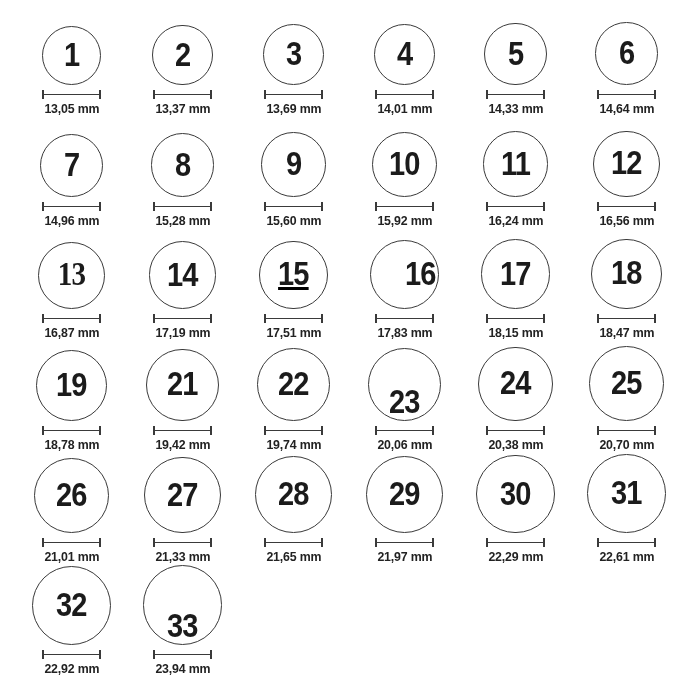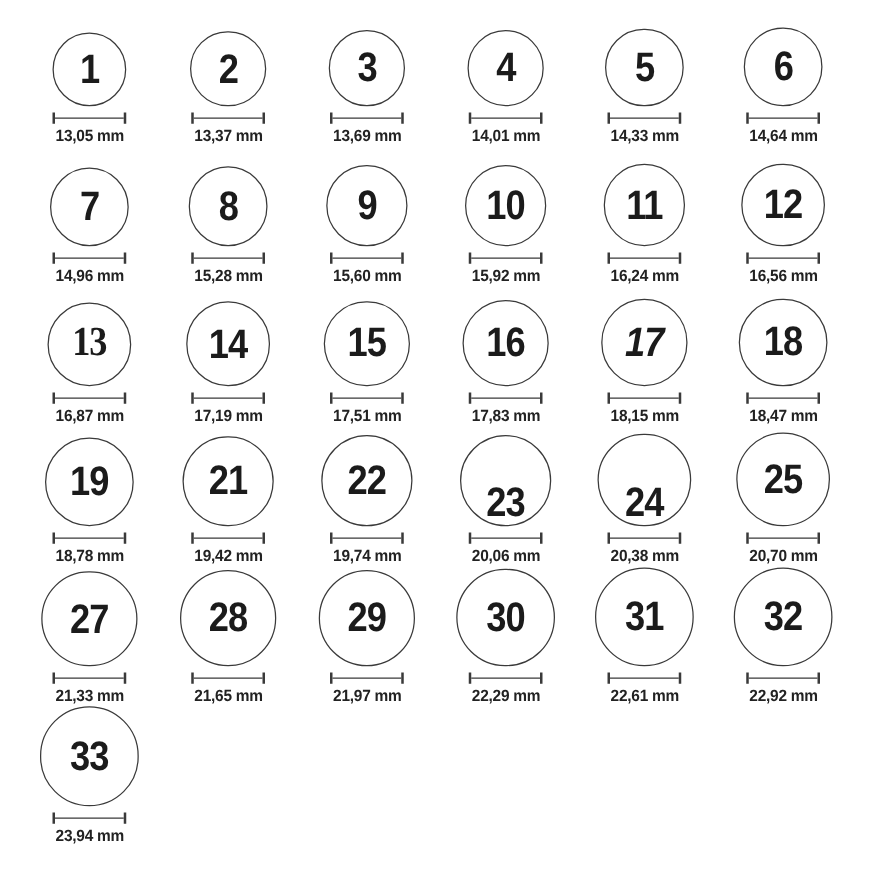--- a/index.html
+++ b/index.html
@@ -245,45 +245,45 @@
       </div>
     </div>
     <div class="measure">
       <div class="measure-bar"></div>
     </div>
     <div class="label">17,19 mm</div>
   </div>
 
   <div class="cell">
     <div class="circle-wrap">
-      <div class="circle" style="width: 68.46px; height: 68.46px;">
+      <div class="circle" style="width: 68.46px; height: 68.46px; text-decoration: underline;">
         <span class="num">15</span>
       </div>
     </div>
     <div class="measure">
       <div class="measure-bar"></div>
     </div>
     <div class="label">17,51 mm</div>
   </div>
 
   <div class="cell">
     <div class="circle-wrap">
-      <div class="circle" style="width: 69.1px; height: 69.1px;">
+      <div class="circle" style="width: 69.1px; height: 69.1px; justify-content: flex-end;">
         <span class="num">16</span>
       </div>
     </div>
     <div class="measure">
       <div class="measure-bar"></div>
     </div>
     <div class="label">17,83 mm</div>
   </div>
 
   <div class="cell">
     <div class="circle-wrap">
-      <div class="circle" style="width: 69.74px; height: 69.74px; font-style: italic;">
+      <div class="circle" style="width: 69.74px; height: 69.74px;">
         <span class="num">17</span>
       </div>
     </div>
     <div class="measure">
       <div class="measure-bar"></div>
     </div>
     <div class="label">18,15 mm</div>
   </div>
 
   <div class="cell">
@@ -342,21 +342,21 @@
       </div>
     </div>
     <div class="measure">
       <div class="measure-bar"></div>
     </div>
     <div class="label">20,06 mm</div>
   </div>
 
   <div class="cell">
     <div class="circle-wrap">
-      <div class="circle" style="width: 74.22px; height: 74.22px; align-items: flex-end;">
+      <div class="circle" style="width: 74.22px; height: 74.22px;">
         <span class="num">24</span>
       </div>
     </div>
     <div class="measure">
       <div class="measure-bar"></div>
     </div>
     <div class="label">20,38 mm</div>
   </div>
 
   <div class="cell">
@@ -364,20 +364,31 @@
       <div class="circle" style="width: 74.86px; height: 74.86px;">
         <span class="num">25</span>
       </div>
     </div>
     <div class="measure">
       <div class="measure-bar"></div>
     </div>
     <div class="label">20,70 mm</div>
   </div>
 
+  <div class="cell">
+    <div class="circle-wrap">
+      <div class="circle" style="width: 75.5px; height: 75.5px;">
+        <span class="num">26</span>
+      </div>
+    </div>
+    <div class="measure">
+      <div class="measure-bar"></div>
+    </div>
+    <div class="label">21,01 mm</div>
+  </div>
 
   <div class="cell">
     <div class="circle-wrap">
       <div class="circle" style="width: 76.14px; height: 76.14px;">
         <span class="num">27</span>
       </div>
     </div>
     <div class="measure">
       <div class="measure-bar"></div>
     </div>
@@ -439,21 +450,21 @@
       </div>
     </div>
     <div class="measure">
       <div class="measure-bar"></div>
     </div>
     <div class="label">22,92 mm</div>
   </div>
 
   <div class="cell">
     <div class="circle-wrap">
-      <div class="circle" style="width: 79.98px; height: 79.98px;">
+      <div class="circle" style="width: 79.98px; height: 79.98px; align-items: flex-end;">
         <span class="num">33</span>
       </div>
     </div>
     <div class="measure">
       <div class="measure-bar"></div>
     </div>
     <div class="label">23,94 mm</div>
   </div>
 </div>
 

